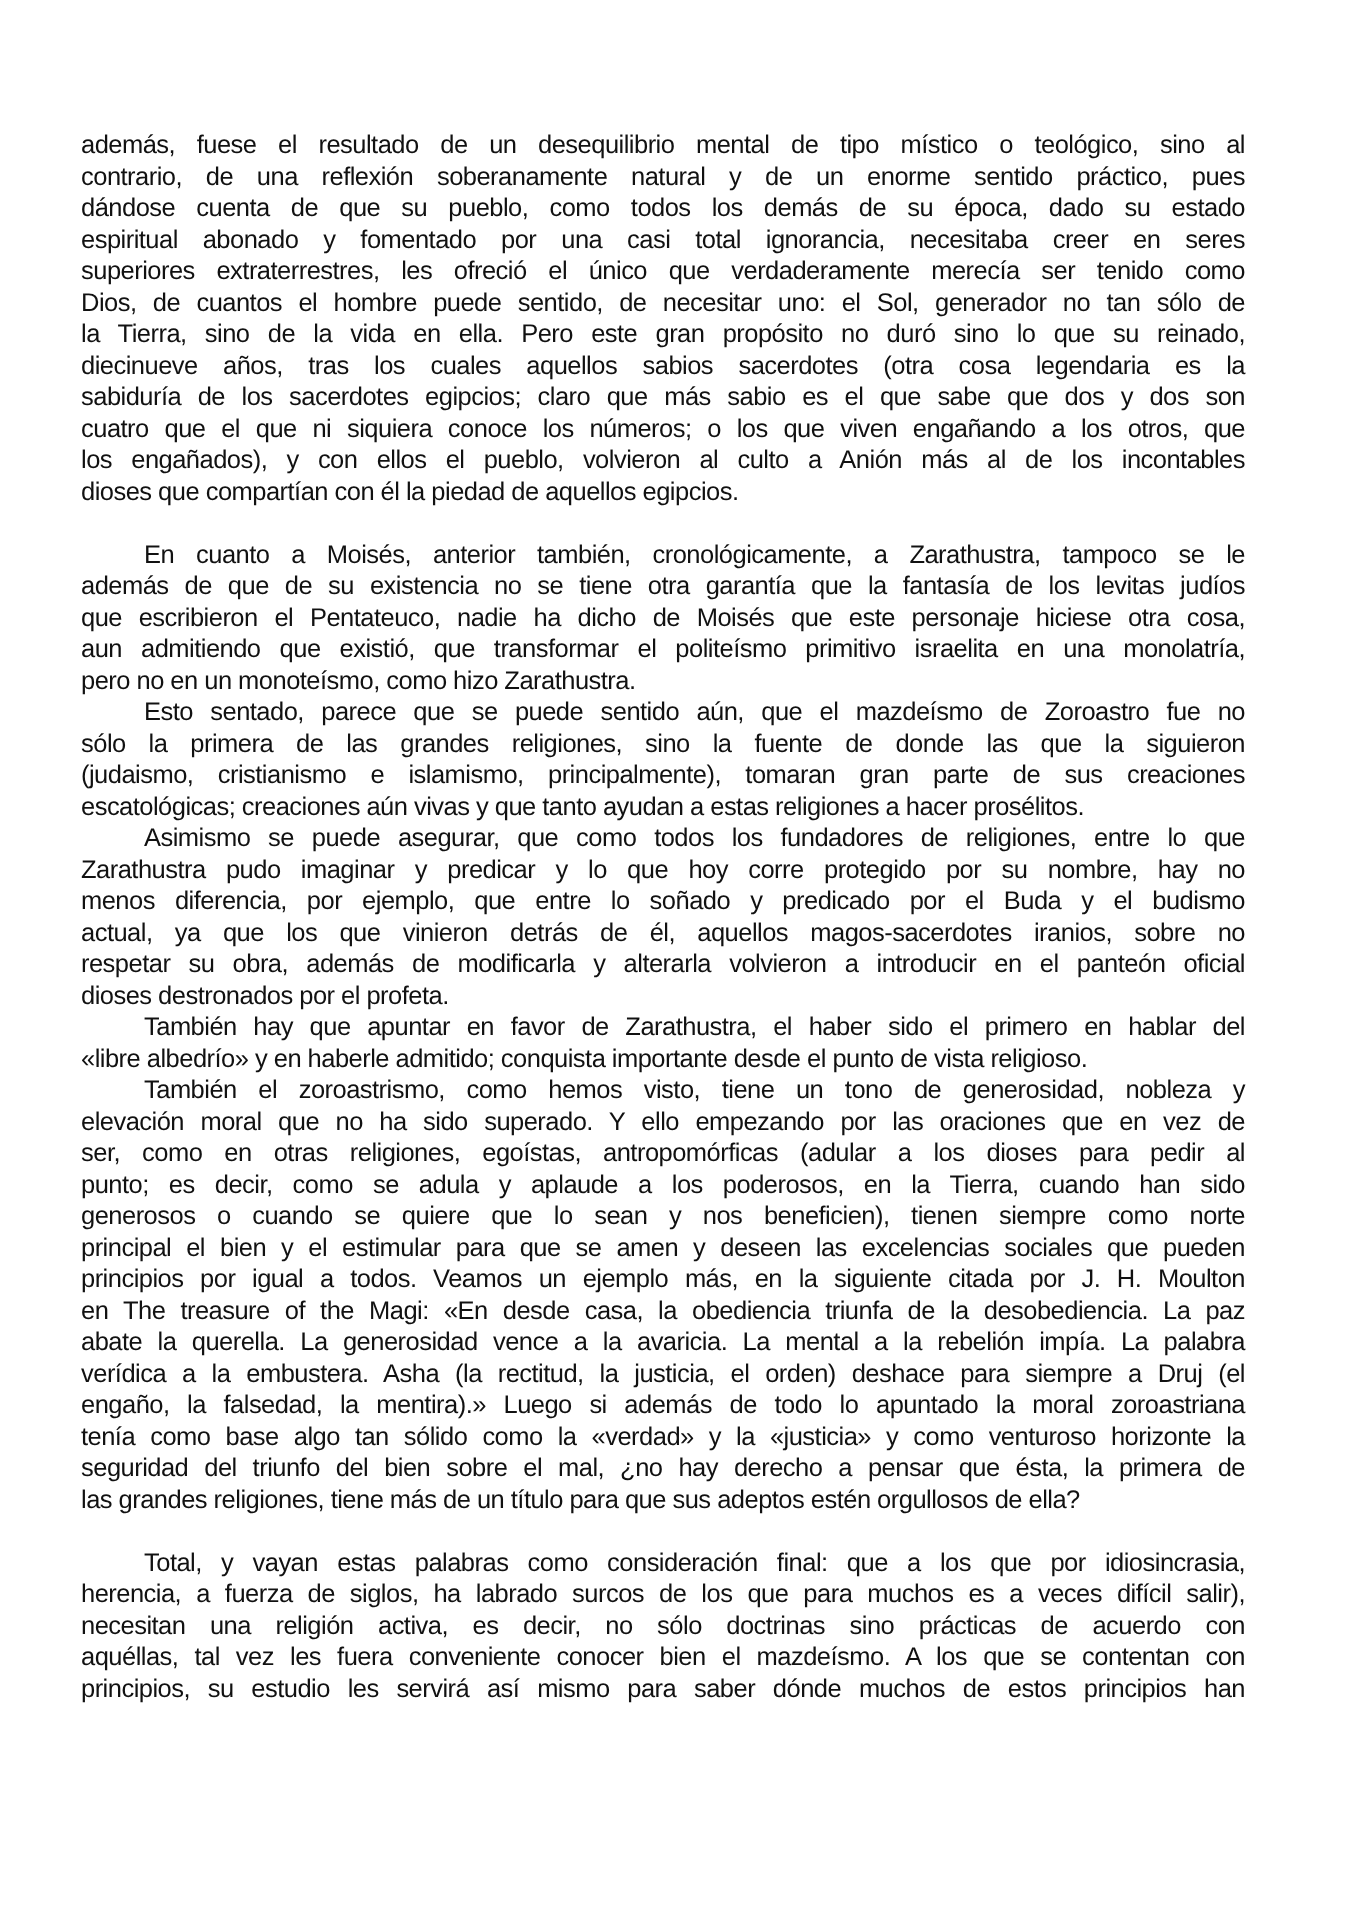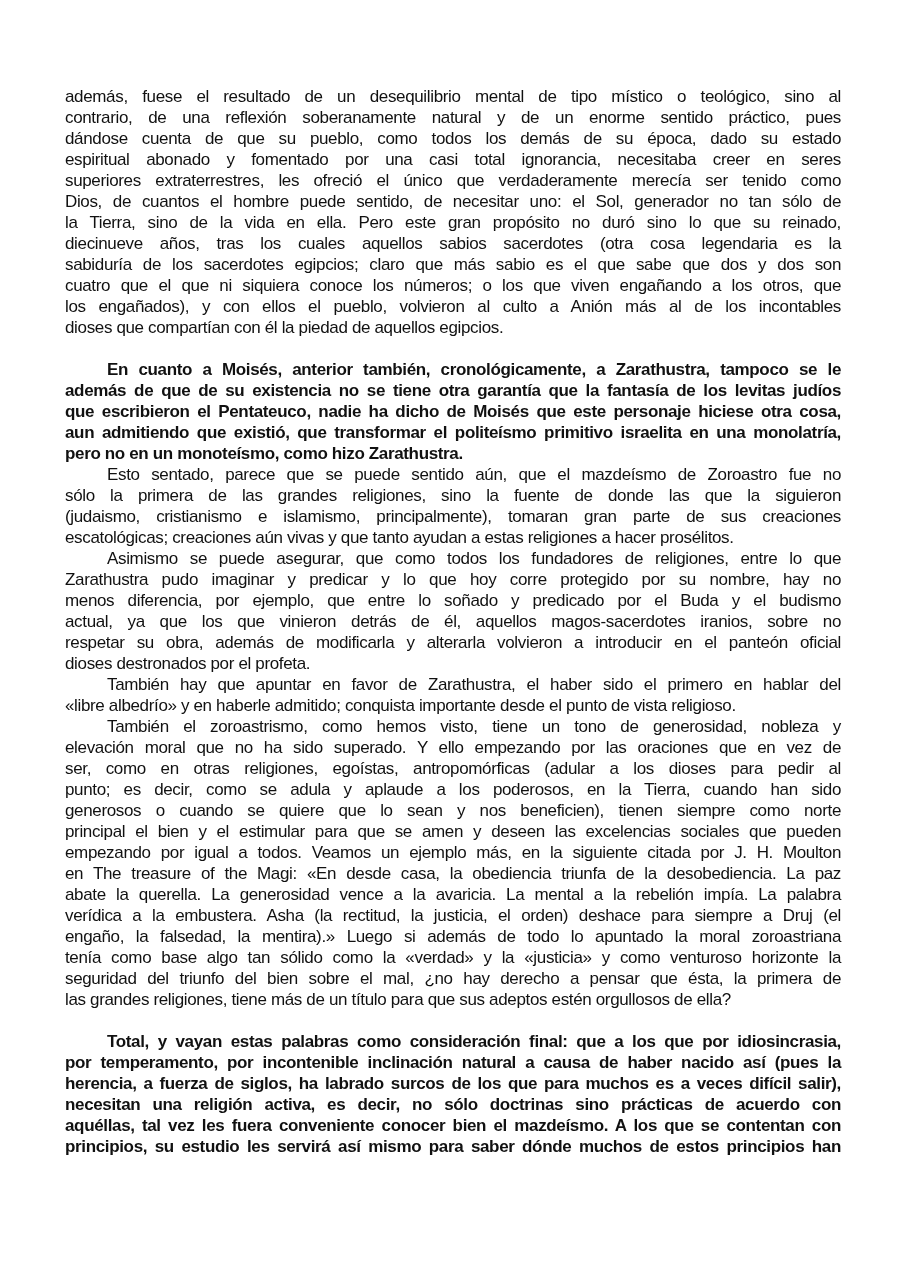--- a/index.html
+++ b/index.html
@@ -1,23 +1,23 @@
 <!DOCTYPE html>
 <html><head>
 <meta charset="utf-8">
 <style>
   html, body { margin: 0; padding: 0; background: #ffffff; }
   body { width: 905px; height: 1280px; position: relative; overflow: hidden; }
   .page {
-    position: absolute; left: 65px; top: 86px; width: 776px;
+    position: absolute; left: 54px; top: 86px; width: 776px;
     font-family: "Liberation Sans", sans-serif;
     font-size: 17px; color: #111111;
   }
   .para { margin: 0; }
-  .para.gap-before { margin-top: 21px; font-weight: bold; }
+  .para.gap-before { margin-top: 21px; }
   .line {
     display: block; height: 21px; line-height: 21px;
     white-space: nowrap; text-align: justify; text-align-last: justify;
     transform-origin: left center;
   }
   .line .txt { display: inline-block; width: 100%; text-align: justify; text-align-last: justify; letter-spacing: -0.35px; }
   .line.last .txt { text-align-last: left; width: auto; }
   .line.indent .txt { padding-left: 42px; box-sizing: border-box; }
 </style>
 </head>
@@ -63,30 +63,29 @@
       <div class="line indent"><span class="txt">También hay que apuntar en favor de Zarathustra, el haber sido el primero en hablar del</span></div>
       <div class="line last"><span class="txt">«libre albedrío» y en haberle admitido; conquista importante desde el punto de vista religioso.</span></div>
     </div>
     <div class="para">
       <div class="line indent"><span class="txt">También el zoroastrismo, como hemos visto, tiene un tono de generosidad, nobleza y</span></div>
       <div class="line"><span class="txt">elevación moral que no ha sido superado. Y ello empezando por las oraciones que en vez de</span></div>
       <div class="line"><span class="txt">ser, como en otras religiones, egoístas, antropomórficas (adular a los dioses para pedir al</span></div>
       <div class="line"><span class="txt">punto; es decir, como se adula y aplaude a los poderosos, en la Tierra, cuando han sido</span></div>
       <div class="line"><span class="txt">generosos o cuando se quiere que lo sean y nos beneficien), tienen siempre como norte</span></div>
       <div class="line"><span class="txt">principal el bien y el estimular para que se amen y deseen las excelencias sociales que pueden</span></div>
-      <div class="line"><span class="txt">empezando por igual a todos. Veamos un ejemplo más, en la siguiente citada por J. H. Moulton</span></div>
+      <div class="line"><span class="txt">principios por igual a todos. Veamos un ejemplo más, en la siguiente citada por J. H. Moulton</span></div>
       <div class="line"><span class="txt">en The treasure of the Magi: «En desde casa, la obediencia triunfa de la desobediencia. La paz</span></div>
       <div class="line"><span class="txt">abate la querella. La generosidad vence a la avaricia. La mental a la rebelión impía. La palabra</span></div>
       <div class="line"><span class="txt">verídica a la embustera. Asha (la rectitud, la justicia, el orden) deshace para siempre a Druj (el</span></div>
       <div class="line"><span class="txt">engaño, la falsedad, la mentira).» Luego si además de todo lo apuntado la moral zoroastriana</span></div>
       <div class="line"><span class="txt">tenía como base algo tan sólido como la «verdad» y la «justicia» y como venturoso horizonte la</span></div>
       <div class="line"><span class="txt">seguridad del triunfo del bien sobre el mal, ¿no hay derecho a pensar que ésta, la primera de</span></div>
       <div class="line last"><span class="txt">las grandes religiones, tiene más de un título para que sus adeptos estén orgullosos de ella?</span></div>
     </div>
     <div class="para gap-before">
       <div class="line indent"><span class="txt">Total, y vayan estas palabras como consideración final: que a los que por idiosincrasia,</span></div>
-      <div class="line"><span class="txt">por temperamento, por incontenible inclinación natural a causa de haber nacido así (pues la</span></div>
       <div class="line"><span class="txt">herencia, a fuerza de siglos, ha labrado surcos de los que para muchos es a veces difícil salir),</span></div>
       <div class="line"><span class="txt">necesitan una religión activa, es decir, no sólo doctrinas sino prácticas de acuerdo con</span></div>
       <div class="line"><span class="txt">aquéllas, tal vez les fuera conveniente conocer bien el mazdeísmo. A los que se contentan con</span></div>
       <div class="line"><span class="txt">principios, su estudio les servirá así mismo para saber dónde muchos de estos principios han</span></div>
     </div>
   </div>
 
 </body></html>

